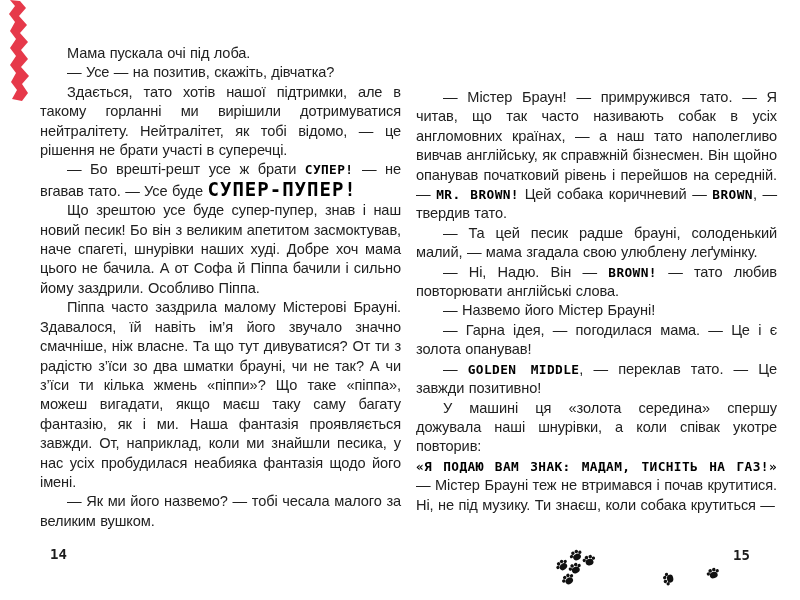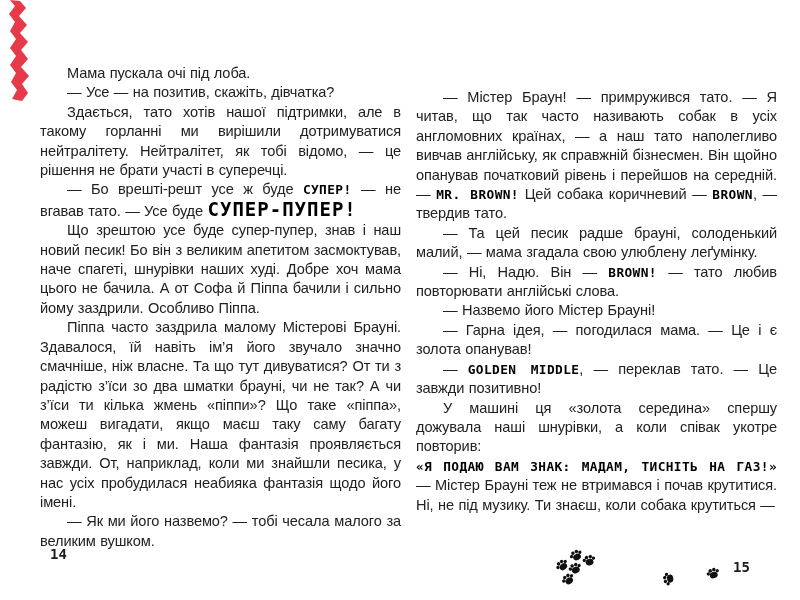--- a/index.html
+++ b/index.html
@@ -15,21 +15,21 @@
     font-family: "Liberation Sans", sans-serif;
     color: #212121;
   }
   .spread { position: absolute; inset: 0; background: #ffffff; }
 
   .page-col {
     position: absolute;
     top: 44px;
     width: 361px;
   }
-  #left-col  { left: 40px; margin-top: 20px;  }
+  #left-col  { left: 40px;  }
   #right-col { left: 416px; margin-top: 44px; }
 
   .para {
     margin: 0;
     text-indent: 27px;
     text-align: justify;
     font-size: 14.6px;
     line-height: 19.4px;
     letter-spacing: -0.1px;
     word-spacing: 0.5px;
@@ -51,21 +51,21 @@
   }
 
   .page-number {
     position: absolute;
     font-family: "DejaVu Sans Mono", monospace;
     font-weight: 700;
     font-size: 14px;
     color: #1b1b1b;
   }
   #page-number-left  { left: 50px;  top: 546px; }
-  #page-number-right { left: 733px; top: 547px; margin-top: 12px; }
+  #page-number-right { left: 733px; top: 547px; }
 
   .ribbon {
     position: absolute;
     left: 8px;
     top: 0;
     width: 22px;
     height: 102px;
   }
 
   .paw {
@@ -82,21 +82,21 @@
   <svg class="ribbon" viewBox="0 0 22 102" aria-hidden="true">
     <polygon fill="#e6394a" points="
       2,0 12,1 18,8 11,16 19,25 12,33 20,42 13,50 20,59 13,67 21,76 14,84 20,93 14,101
       4,99 9,90 3,82 8,73 2,65 8,56 2,48 8,39 2,31 7,22 1,14 7,6"></polygon>
   </svg>
 
   <div class="page-col" id="left-col">
       <p class="para"><span>Мама пускала очі під лоба.</span></p>
       <p class="para"><span>— Усе — на позитив, скажіть, дівчатка?</span></p>
       <p class="para"><span>Здається, тато хотів нашої підтримки, але в такому горланні ми вирішили дотримуватися нейтралітету. Нейтралітет, як тобі відомо, — це рішення не брати участі в суперечці.</span></p>
-      <p class="para"><span>— Бо врешті-решт усе ж буде </span><span class="display-word">СУПЕР!</span><span> — не вгавав тато. — Усе буде </span><span class="display-word large">СУПЕР-ПУПЕР!</span></p>
+      <p class="para"><span>— Бо врешті-решт усе ж брати </span><span class="display-word">СУПЕР!</span><span> — не вгавав тато. — Усе буде </span><span class="display-word large">СУПЕР-ПУПЕР!</span></p>
       <p class="para"><span>Що зрештою усе буде супер-пупер, знав і наш новий песик! Бо він з великим апетитом засмоктував, наче спагеті, шнурівки наших худі. Добре хоч мама цього не бачила. А от Софа й Піппа бачили і сильно йому заздрили. Особливо Піппа.</span></p>
       <p class="para"><span>Піппа часто заздрила малому Містерові Брауні. Здавалося, їй навіть ім’я його звучало значно смачніше, ніж власне. Та що тут дивуватися? От ти з радістю з’їси зо два шматки брауні, чи не так? А чи з’їси ти кілька жмень «піппи»? Що таке «піппа», можеш вигадати, якщо маєш таку саму багату фантазію, як і ми. Наша фантазія проявляється завжди. От, наприклад, коли ми знайшли песика, у нас усіх пробудилася неабияка фантазія щодо його імені.</span></p>
       <p class="para"><span>— Як ми його назвемо? — тобі чесала малого за великим вушком.</span></p>
     </div>
 
   <div class="page-col" id="right-col">
       <p class="para"><span>— Містер Браун! — примружився тато. — Я читав, що так часто називають собак в усіх англомовних країнах, — а наш тато наполегливо вивчав англійську, як справжній бізнесмен. Він щойно опанував початковий рівень і перейшов на середній. — </span><span class="display-word">MR. BROWN!</span><span> Цей собака коричневий — </span><span class="display-word">BROWN</span><span>, — твердив тато.</span></p>
       <p class="para"><span>— Та цей песик радше брауні, солоденький малий, — мама згадала свою улюблену леґумінку.</span></p>
       <p class="para"><span>— Ні, Надю. Він — </span><span class="display-word">BROWN!</span><span> — тато любив повторювати англійські слова.</span></p>
       <p class="para"><span>— Назвемо його Містер Брауні!</span></p>

